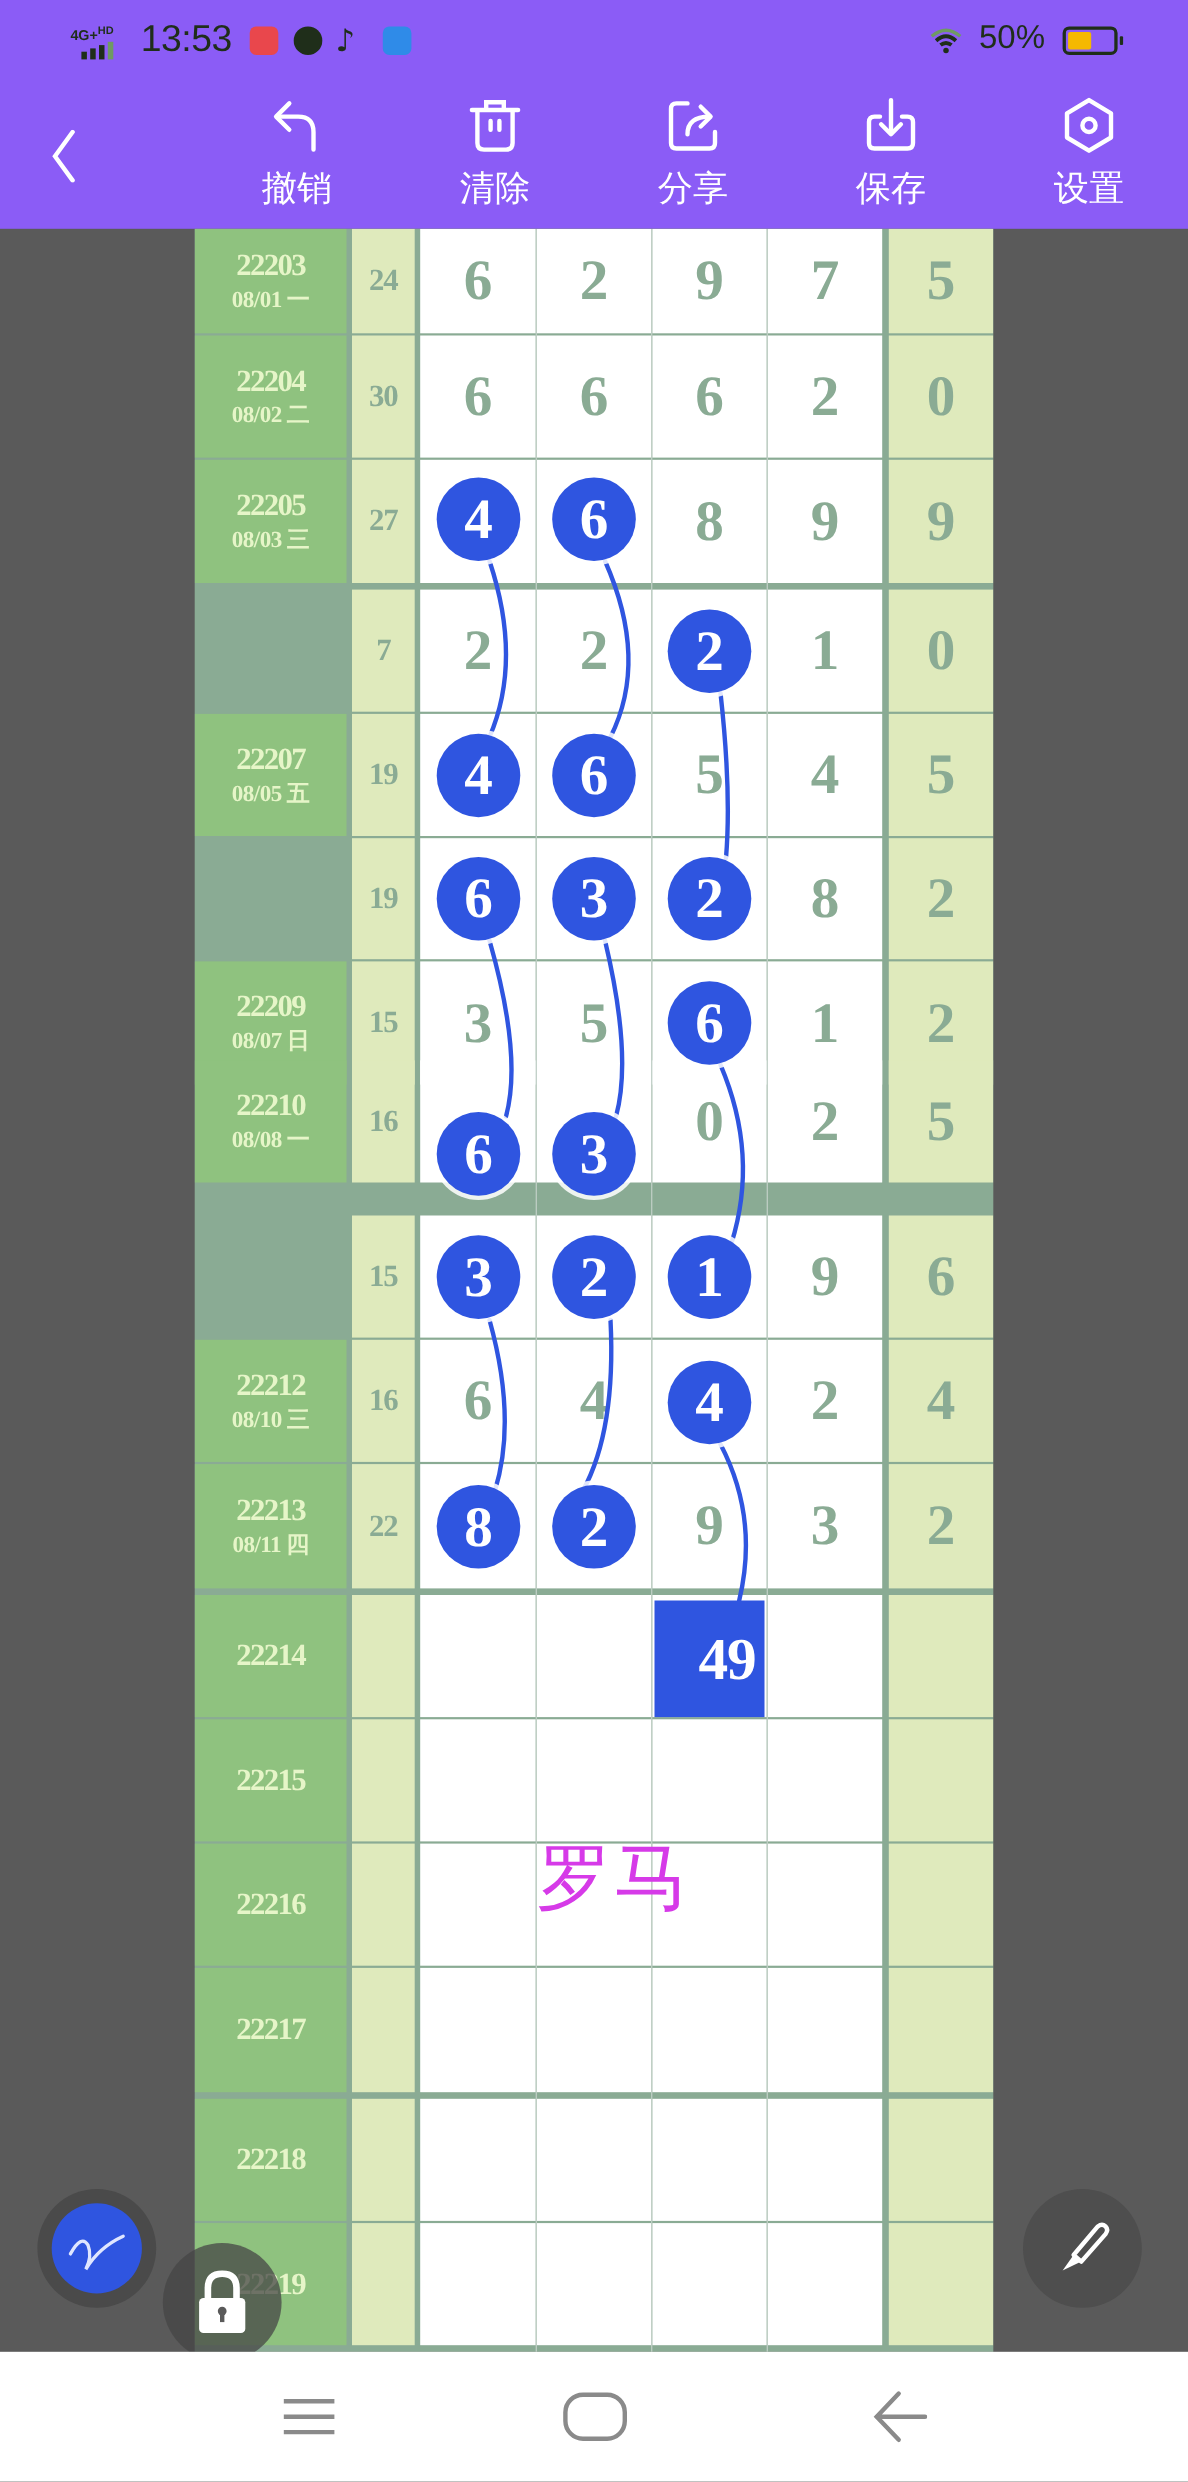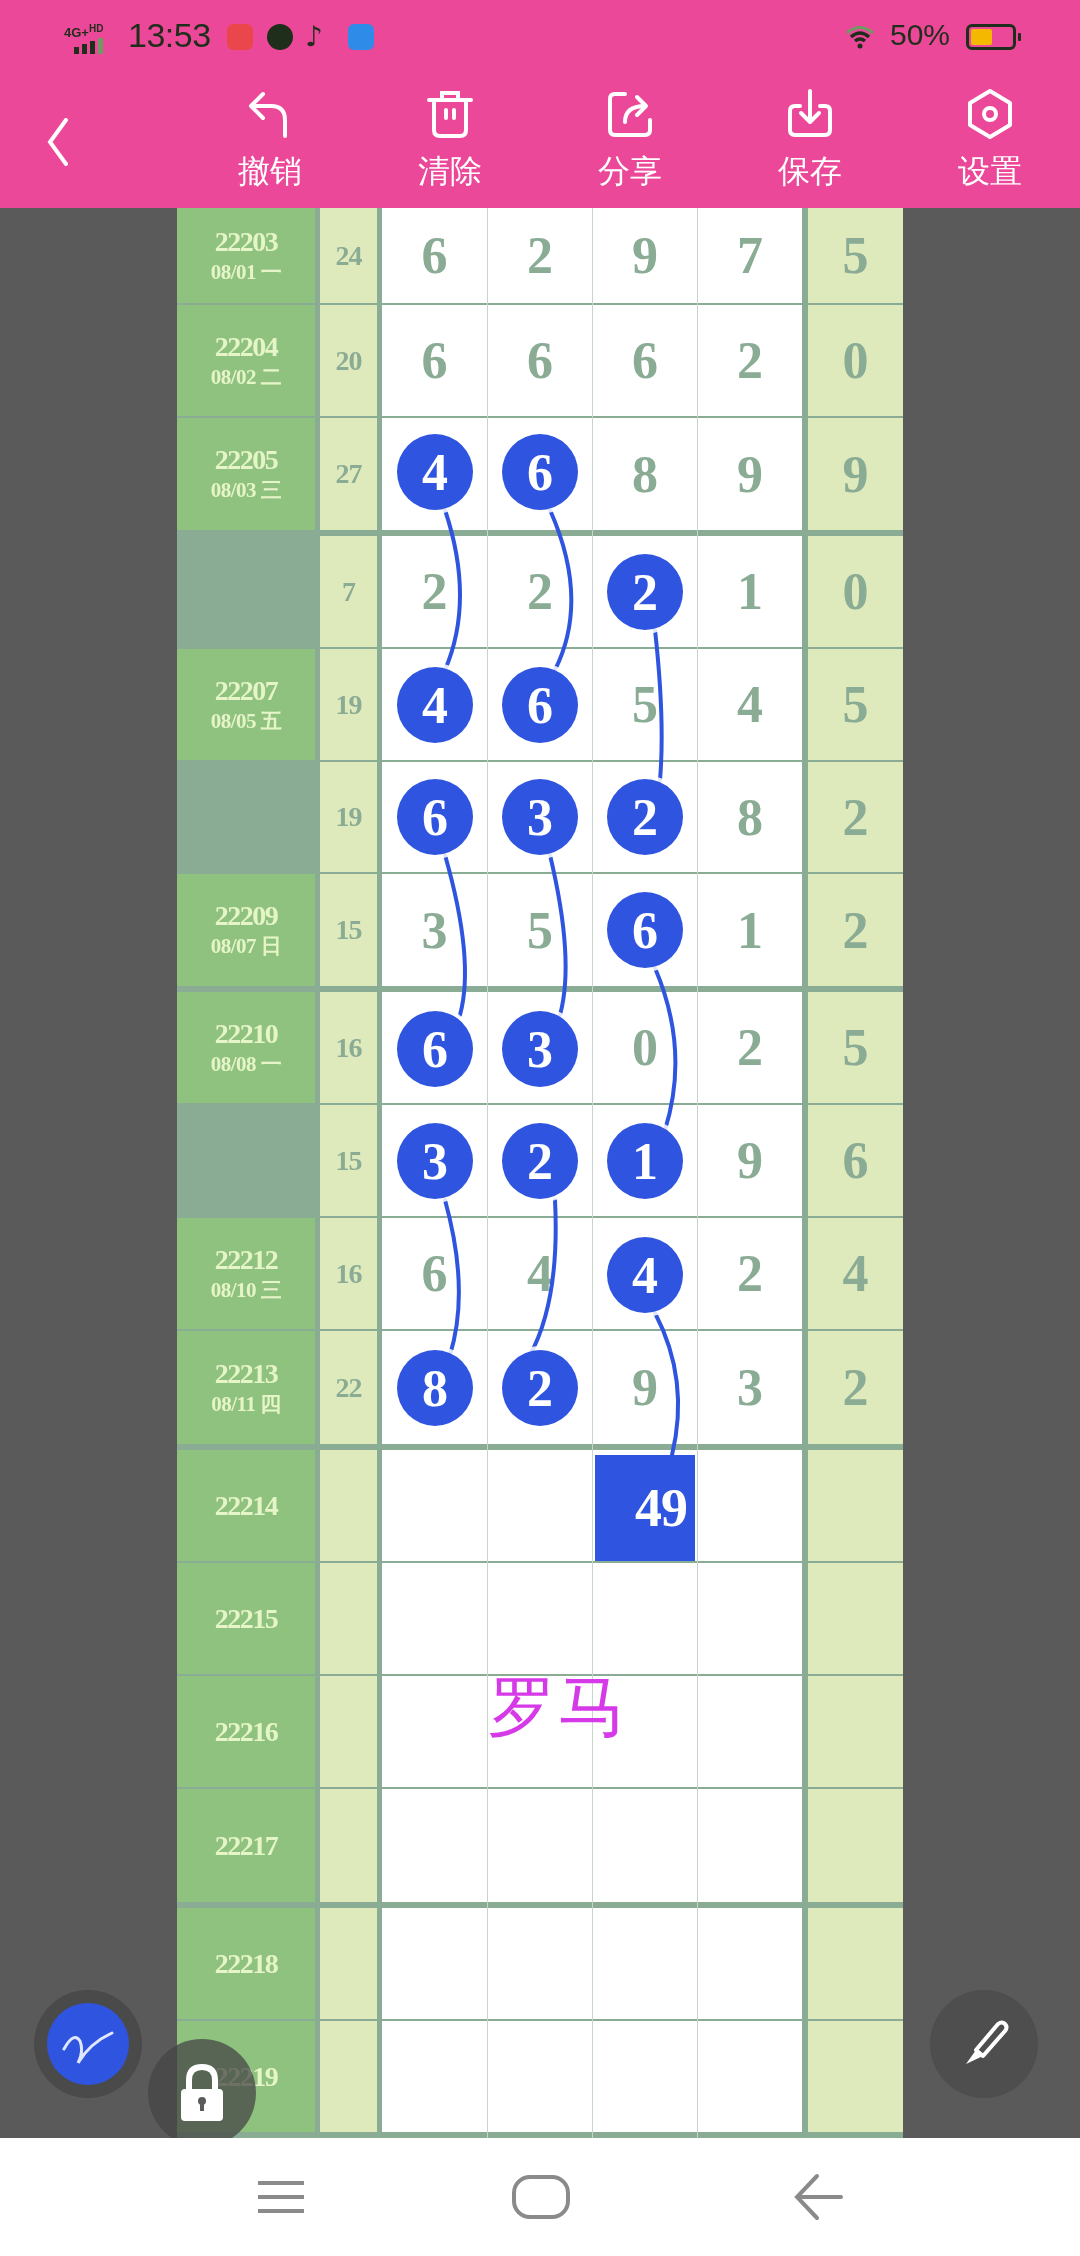--- a/index.html
+++ b/index.html
@@ -1,18 +1,18 @@
 <!DOCTYPE html>
 <html><head>
 <meta charset="utf-8">
 <style>
   * { box-sizing: border-box; margin: 0; padding: 0; }
   html, body { width: 1080px; height: 2256px; overflow: hidden; background: #5a5a5a; font-family: "Liberation Serif", serif; }
   .abs { position: absolute; }
-  #header { position: absolute; left: 0; top: 0; width: 1080px; height: 208px; background: #ec4899; }
+  #header { position: absolute; left: 0; top: 0; width: 1080px; height: 208px; background: #8b5cf6; }
   .status-time { position: absolute; left: 128px; top: 16px; font-family: "Liberation Sans", sans-serif; font-size: 34px; color: #1f2e1a; letter-spacing: -0.5px; }
   .net { position: absolute; left: 64px; top: 22px; font-family: "Liberation Sans", sans-serif; font-weight: bold; font-size: 13px; color: #1f2e1a; line-height: 13px; }
   .sig-bars { position: absolute; left: 74px; top: 38px; display: flex; align-items: flex-end; gap: 3px; }
   .sig-bars span { display: block; width: 5px; background: #1f2e1a; }
   .app-ic { position: absolute; top: 24px; width: 26px; height: 26px; border-radius: 6px; }
   .batt-pct { position: absolute; left: 890px; top: 18px; font-family: "Liberation Sans", sans-serif; font-size: 30px; color: #1f2e1a; }
   .batt { position: absolute; left: 966px; top: 24px; width: 50px; height: 26px; border: 3px solid #1f2e1a; border-radius: 6px; }
   .batt .fill { position: absolute; left: 2px; top: 2px; width: 21px; height: 16px; background: #f5b800; border-radius: 2px; }
   .batt .nub { position: absolute; right: -8px; top: 6px; width: 3px; height: 8px; background: #1f2e1a; border-radius: 1px; }
   .tool { position: absolute; top: 88px; width: 120px; text-align: center; color: #fff; }
@@ -134,21 +134,21 @@
     <div class="cell c-d c-d2">2</div>
     <div class="cell c-d c-d3">9</div>
     <div class="cell c-d c-d4">7</div>
     <div class="cell c-last">5</div>
   </div>
   <div class="row" style="top:97px;height:111px">
     <div class="cell c-period">
         <span class="pn">22204</span>
         <span class="dt">08/02 二</span>
       </div>
-    <div class="cell c-sum">20</div>
+    <div class="cell c-sum">30</div>
     <div class="cell c-d c-d1">6</div>
     <div class="cell c-d c-d2">6</div>
     <div class="cell c-d c-d3">6</div>
     <div class="cell c-d c-d4">2</div>
     <div class="cell c-last">0</div>
   </div>
   <div class="row" style="top:210px;height:112px">
     <div class="cell c-period">
         <span class="pn">22205</span>
         <span class="dt">08/03 三</span>
@@ -195,21 +195,21 @@
         <span class="dt">08/07 日</span>
       </div>
     <div class="cell c-sum">15</div>
     <div class="cell c-d c-d1">3</div>
     <div class="cell c-d c-d2">5</div>
     <div class="cell c-d c-d3"></div>
     <div class="cell c-d c-d4">1</div>
     <div class="cell c-last">2</div>
   </div>
 
-  <div class="row" style="top:784px;height:111px">
+  <div class="row" style="top:756px;height:111px">
     <div class="cell c-period">
         <span class="pn">22210</span>
         <span class="dt">08/08 一</span>
       </div>
     <div class="cell c-sum">16</div>
     <div class="cell c-d c-d1"></div>
     <div class="cell c-d c-d2"></div>
     <div class="cell c-d c-d3">0</div>
     <div class="cell c-d c-d4">2</div>
     <div class="cell c-last">5</div>

